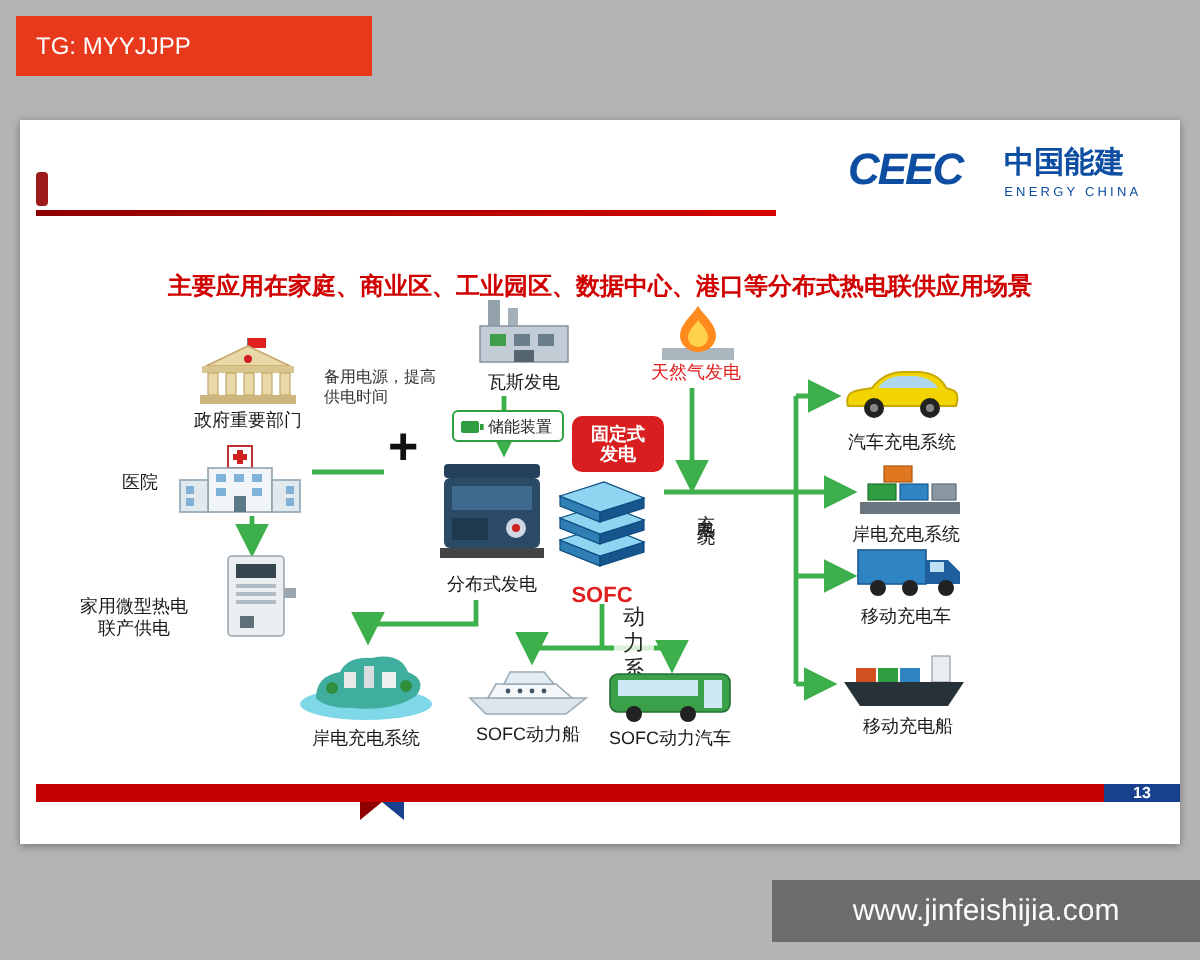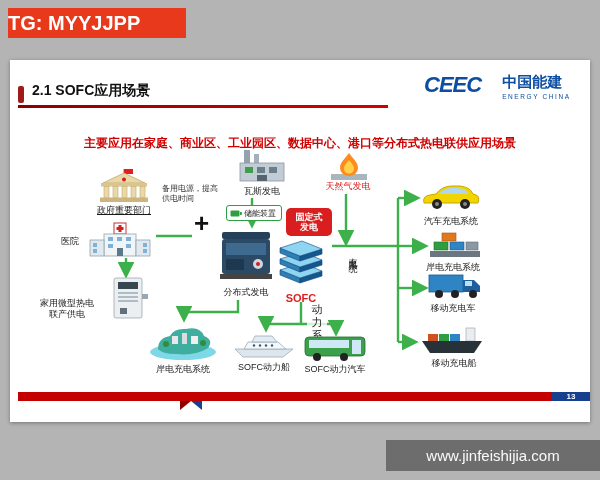--- a/index.html
+++ b/index.html
@@ -1,20 +1,20 @@
 <!DOCTYPE html>
 <html><head>
 <meta charset="utf-8">
 <style>
   html,body{margin:0;padding:0;}
   .canvas{position:relative;width:600px;height:480px;background:#b4b4b4;overflow:hidden;
           font-family:"Liberation Sans",sans-serif;}
   .abs{position:absolute;}
   .tg-badge{left:8px;top:8px;width:178px;height:30px;background:#e8391d;color:#fff;
-            font-weight:bold;font-size:20px;line-height:30px;box-sizing:border-box;}
+            font-weight:normal;font-size:12px;line-height:30px;padding-left:10px;box-sizing:border-box;}
   .slide{left:10px;top:60px;width:580px;height:362px;background:#ffffff;box-shadow:0 1px 4px rgba(0,0,0,.35);}
   .title-accent{left:8px;top:26px;width:6px;height:17px;background:#9e1b1b;border-radius:2px;}
   .slide-title{left:22px;top:22px;font-size:14px;font-weight:bold;color:#111;}
   .title-rule{left:8px;top:45px;width:370px;height:3px;background:linear-gradient(to right,#8e0000,#d40000);}
   .logo{left:414px;top:14px;display:flex;align-items:flex-start;gap:21px;}
   .logo-mark{font-size:22px;font-weight:900;font-style:italic;color:#0d4ea2;letter-spacing:-1px;line-height:1;}
   .logo-cn{font-size:15px;font-weight:bold;color:#0d4ea2;line-height:1.1;}
   .logo-en{font-size:6.5px;letter-spacing:1.6px;color:#0d4ea2;margin-top:2px;}
   .subtitle{left:10px;top:64px;width:560px;text-align:center;color:#d00000;font-weight:bold;font-size:12px;margin-top:11px;}
   .lbl{position:absolute;font-size:9px;line-height:1.2;color:#1a1a1a;text-align:center;}
@@ -43,21 +43,20 @@
 </head>
 <body>
 
 <div class="canvas">
 
   <div class="abs tg-badge">TG: MYYJJPP</div>
 
   <div class="abs slide">
 
     <div class="abs title-accent"></div>
-    <div class="abs slide-title">2.1 SOFC应用场景</div>
     <div class="abs title-rule"></div>
 
     <div class="abs logo">
       <span class="logo-mark">CEEC</span>
       <span style="display:flex;flex-direction:column;">
         <span class="logo-cn">中国能建</span>
         <span class="logo-en">ENERGY CHINA</span>
       </span>
     </div>
 
@@ -117,21 +116,21 @@
         <rect x="6" y="15" width="46" height="3.5" fill="#d9c58e"></rect>
         <rect x="9" y="18.5" width="5" height="11" fill="#ead9a8" stroke="#c4a86a" stroke-width="0.6"></rect>
         <rect x="18" y="18.5" width="5" height="11" fill="#ead9a8" stroke="#c4a86a" stroke-width="0.6"></rect>
         <rect x="27" y="18.5" width="5" height="11" fill="#ead9a8" stroke="#c4a86a" stroke-width="0.6"></rect>
         <rect x="36" y="18.5" width="5" height="11" fill="#ead9a8" stroke="#c4a86a" stroke-width="0.6"></rect>
         <rect x="45" y="18.5" width="5" height="11" fill="#ead9a8" stroke="#c4a86a" stroke-width="0.6"></rect>
         <rect x="5" y="29.5" width="48" height="4.5" fill="#cdb67e"></rect>
         <circle cx="29" cy="11.5" r="2" fill="#d02020"></circle>
       </svg>
     </div>
-    <div class="lbl" style="left:74px;top:145px;width:80px;text-decoration:underline;">政府重要部门</div>
+    <div class="lbl" style="left:74px;top:145px;width:80px;">政府重要部门</div>
 
     <div class="note" style="left:152px;top:124px;width:62px;">
       <span>备用电源，提高</span><br>
       <span>供电时间</span>
     </div>
 
     <div class="abs" style="left:78px;top:162px;">
       <svg width="64" height="36" viewBox="0 0 64 36">
         <rect x="26" y="1" width="12" height="11" fill="#fff" stroke="#c03030" stroke-width="1"></rect>
         <rect x="30.5" y="3" width="3" height="7" fill="#d02020"></rect>

